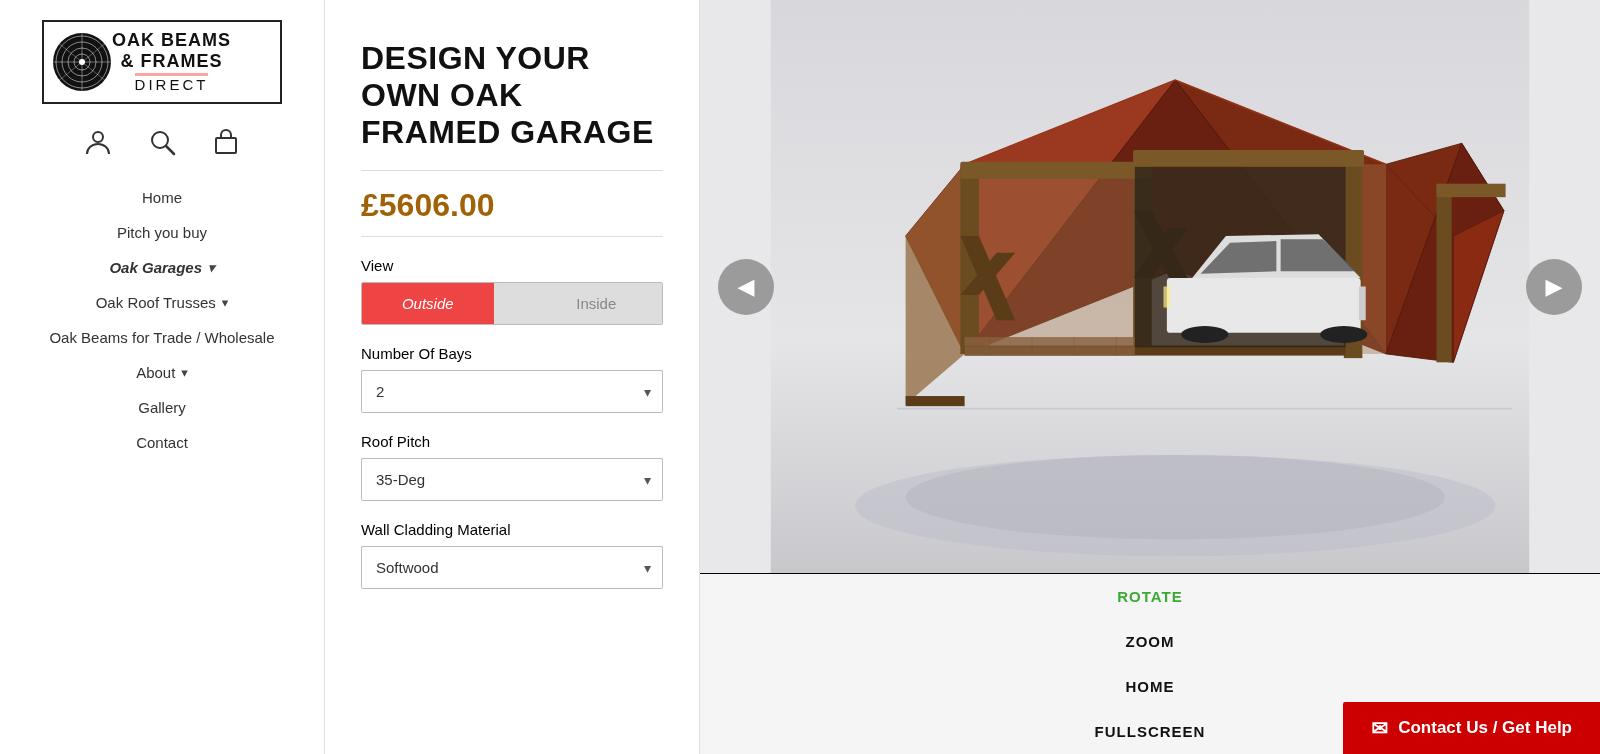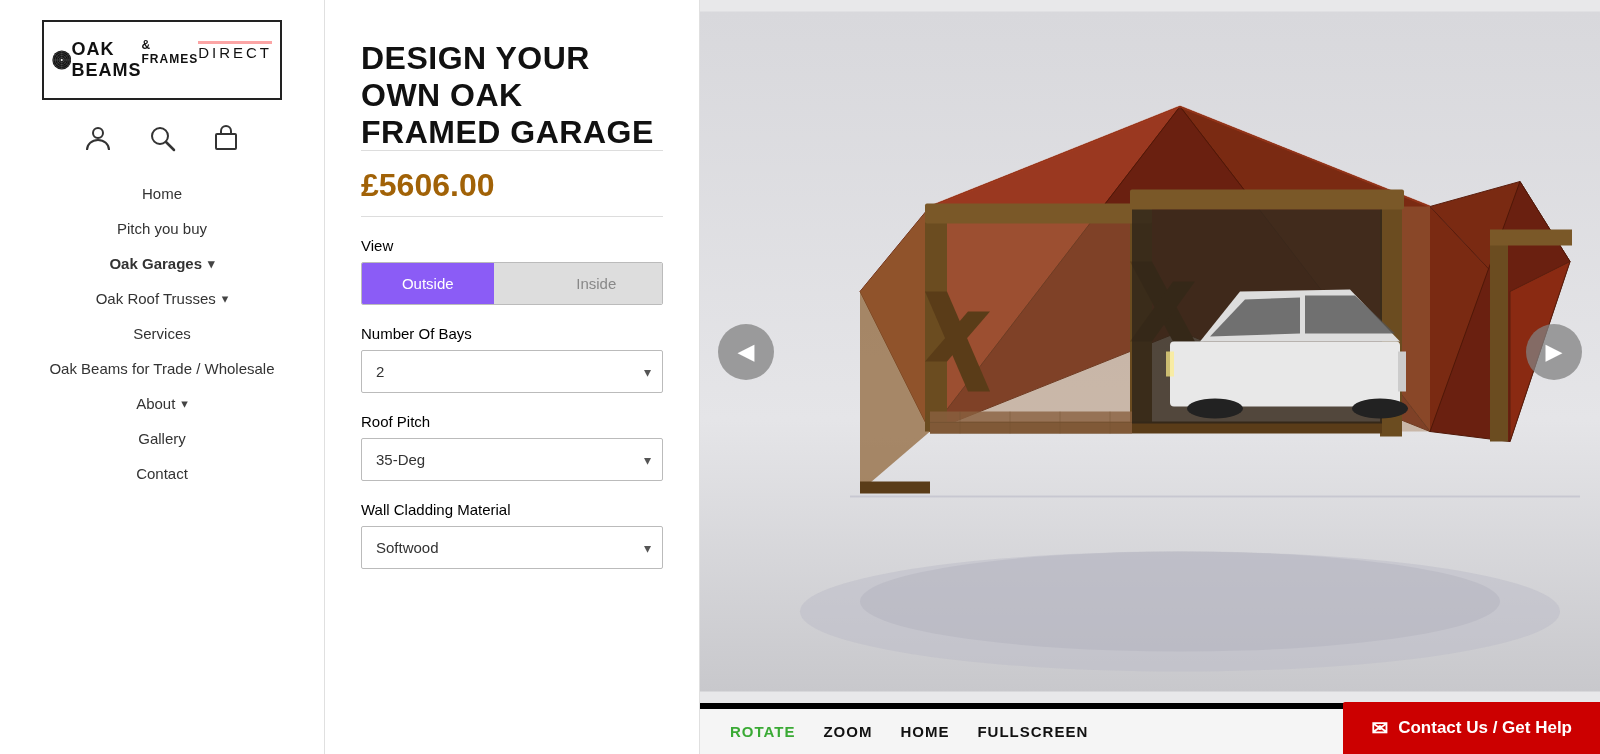--- a/index.html
+++ b/index.html
@@ -23,26 +23,27 @@
       width: 240px;
       border: 2px solid #222;
       display: flex;
       align-items: center;
       padding: 8px;
       margin-bottom: 24px;
     }
 
     .logo-text {
       display: flex;
-      flex-direction: row;
+      flex-direction: column;
       line-height: 1.15;
+      align-items: center;
     }
 
     .logo-text .oak { font-size: 18px; font-weight: 900; letter-spacing: 1px; color: #111; }
-    .logo-text .beams { font-size: 12px; font-weight: 900; letter-spacing: 1px; color: #111; }
+    .logo-text .beams { font-size: 18px; font-weight: 900; letter-spacing: 1px; color: #111; }
     .logo-text .direct { font-size: 15px; letter-spacing: 3px; color: #111; text-align: center; border-top: 3px solid #fca5a5; margin-top: 2px; padding-top: 0; }
 
     .icon-row {
       display: flex;
       gap: 36px;
       margin-bottom: 24px;
       align-items: center;
     }
 
     .icon-btn {
@@ -69,21 +70,21 @@
       font-size: 15px;
       color: #333;
       cursor: pointer;
       text-decoration: none;
       display: flex;
       align-items: center;
       justify-content: center;
       gap: 6px;
     }
 
-    .nav-item.bold { font-weight: 700; }
+    .nav-item.bold { font-weight: 700; font-style: italic; }
 
     .nav-item .arrow {
       font-size: 13px;
       color: #444;
     }
 
     
     .main-content {
       width: 375px;
       min-width: 375px;
@@ -95,20 +96,21 @@
       display: flex;
       flex-direction: column;
     }
 
     .page-title {
       font-size: 32px;
       font-weight: 700;
       line-height: 1.15;
       text-transform: uppercase;
       color: #111;
+      margin-bottom: 20px;
       letter-spacing: 0.5px;
     }
 
     .divider {
       border: none;
       border-top: 1px solid #ddd;
       margin-bottom: 16px;
     }
 
     .price {
@@ -144,22 +146,23 @@
       flex: 1;
       padding: 12px 0;
       text-align: center;
       font-size: 15px;
       cursor: pointer;
       border: none;
       outline: none;
     }
 
     .view-btn.active {
-      background: #8b5cf6;
+      background: #ef4444;
       color: #fff;
+      font-style: italic;
     }
 
     .view-btn.inactive {
       background: #ddd;
       color: #888;
       padding-left: 37px;
     }
 
     .select-wrapper {
       position: relative;
@@ -235,21 +238,22 @@
 
     .nav-arrow.left { left: 18px; }
     .nav-arrow.right { right: 18px; }
 
     .viewer-controls {
       background: #f5f5f5;
       padding: 14px 30px;
       display: flex;
       gap: 28px;
       align-items: center;
-      border-top: 6px solid #000000;
+      border-top: 1px solid #000000;
+      flex-direction: column;
     }
 
     .ctrl-btn {
       font-size: 15px;
       font-weight: 700;
       letter-spacing: 1px;
       cursor: pointer;
       color: #111;
     }
 
@@ -332,21 +336,20 @@
     <a class="nav-item">Home</a>
     <a class="nav-item">Pitch you buy</a>
     <a class="nav-item bold">
       <span>Oak Garages</span>
       <span class="arrow">▾</span>
     </a>
     <a class="nav-item">
       <span>Oak Roof Trusses</span>
       <span class="arrow">▾</span>
     </a>
-    <a class="nav-item">Services</a>
     <a class="nav-item">Oak Beams for Trade / Wholesale</a>
     <a class="nav-item">
       <span>About</span>
       <span class="arrow">▾</span>
     </a>
     <a class="nav-item">Gallery</a>
     <a class="nav-item">Contact</a>
   </nav>
 </aside>
 

